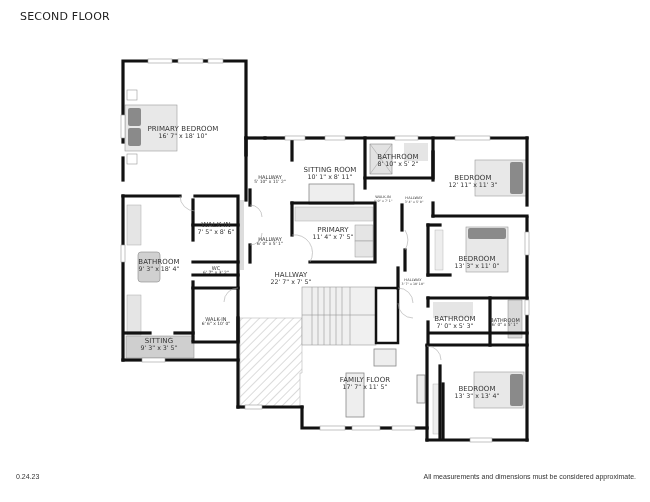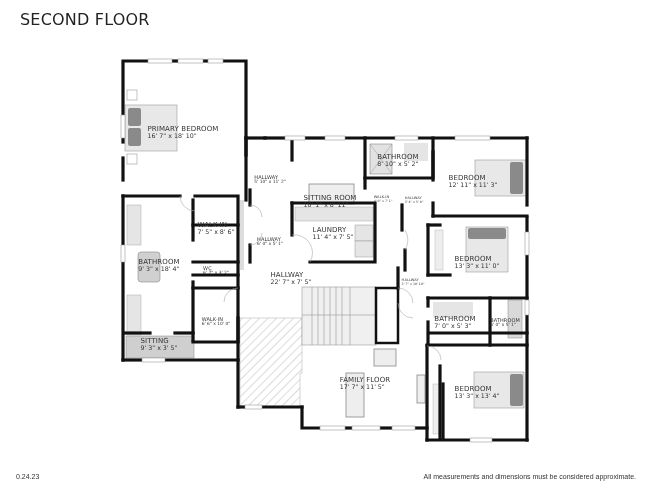--- a/index.html
+++ b/index.html
@@ -1,21 +1,21 @@
 <!DOCTYPE html>
 <html><head>
 <meta charset="utf-8">
 <style>
   html,body{margin:0;padding:0;background:#fff;}
   body{width:650px;height:502px;position:relative;overflow:hidden;font-family:"DejaVu Sans","Liberation Sans",sans-serif;color:#222;}
-  .title{position:absolute;left:20px;top:10px;font-size:16px;letter-spacing:0.2px;color:#222;}
+  .title{position:absolute;left:20px;top:10px;font-size:11px;letter-spacing:0.2px;color:#222;}
   .footer-left{position:absolute;left:16px;top:473px;font-size:7px;color:#333;font-family:"Liberation Sans",sans-serif;}
   .footer-right{position:absolute;right:14px;top:473px;font-size:7px;color:#333;font-family:"Liberation Sans",sans-serif;}
   svg.plan{position:absolute;left:0;top:0;}
-  .lbl{position:absolute;text-align:left;line-height:1.05;color:#333;transform:translate(-50%,-50%);white-space:nowrap;}
+  .lbl{position:absolute;text-align:center;line-height:1.05;color:#333;transform:translate(-50%,-50%);white-space:nowrap;}
   .lbl .n{display:block;font-size:7px;letter-spacing:0.1px;}
   .lbl .d{display:block;font-size:6.3px;}
   .lbl.sm .n{font-size:5px;}
   .lbl.sm .d{font-size:4.4px;}
   .lbl.xs .n{font-size:3.6px;}
   .lbl.xs .d{font-size:3.2px;}
 </style>
 </head>
 <body>
 
@@ -201,21 +201,21 @@
     <path d="M398,303 A15,15 0 0 0 413,318"></path>
     <path d="M427,346 A14,14 0 0 1 441,360"></path>
     <path d="M238,288 A14,14 0 0 0 224,302"></path>
   </g>
 </svg>
 
 <div class="lbl" style="left:183px;top:133px;">
   <span class="n">PRIMARY BEDROOM</span>
   <span class="d">16' 7" x 18' 10"</span>
 </div>
-<div class="lbl" style="left:330px;top:174px;margin-top:28px;">
+<div class="lbl" style="left:330px;top:174px;">
   <span class="n">SITTING ROOM</span>
   <span class="d">10' 1" x 8' 11"</span>
 </div>
 <div class="lbl" style="left:398px;top:161px;">
   <span class="n">BATHROOM</span>
   <span class="d">8' 10" x 5' 2"</span>
 </div>
 <div class="lbl" style="left:473px;top:182px;">
   <span class="n">BEDROOM</span>
   <span class="d">12' 11" x 11' 3"</span>
@@ -226,21 +226,21 @@
 </div>
 <div class="lbl" style="left:216px;top:229px;">
   <span class="n">WALK-IN</span>
   <span class="d">7' 5" x 8' 6"</span>
 </div>
 <div class="lbl sm" style="left:270px;top:242px;">
   <span class="n">HALLWAY</span>
   <span class="d">6' 0" x 5' 1"</span>
 </div>
 <div class="lbl" style="left:333px;top:234px;">
-  <span class="n">LAUNDRY</span>
+  <span class="n">PRIMARY</span>
   <span class="d">11' 4" x 7' 5"</span>
 </div>
 <div class="lbl xs" style="left:383px;top:200px;">
   <span class="n">WALK-IN</span>
   <span class="d">4' 0" x 7' 1"</span>
 </div>
 <div class="lbl xs" style="left:414px;top:201px;">
   <span class="n">HALLWAY</span>
   <span class="d">3' 4" x 5' 0"</span>
 </div>

